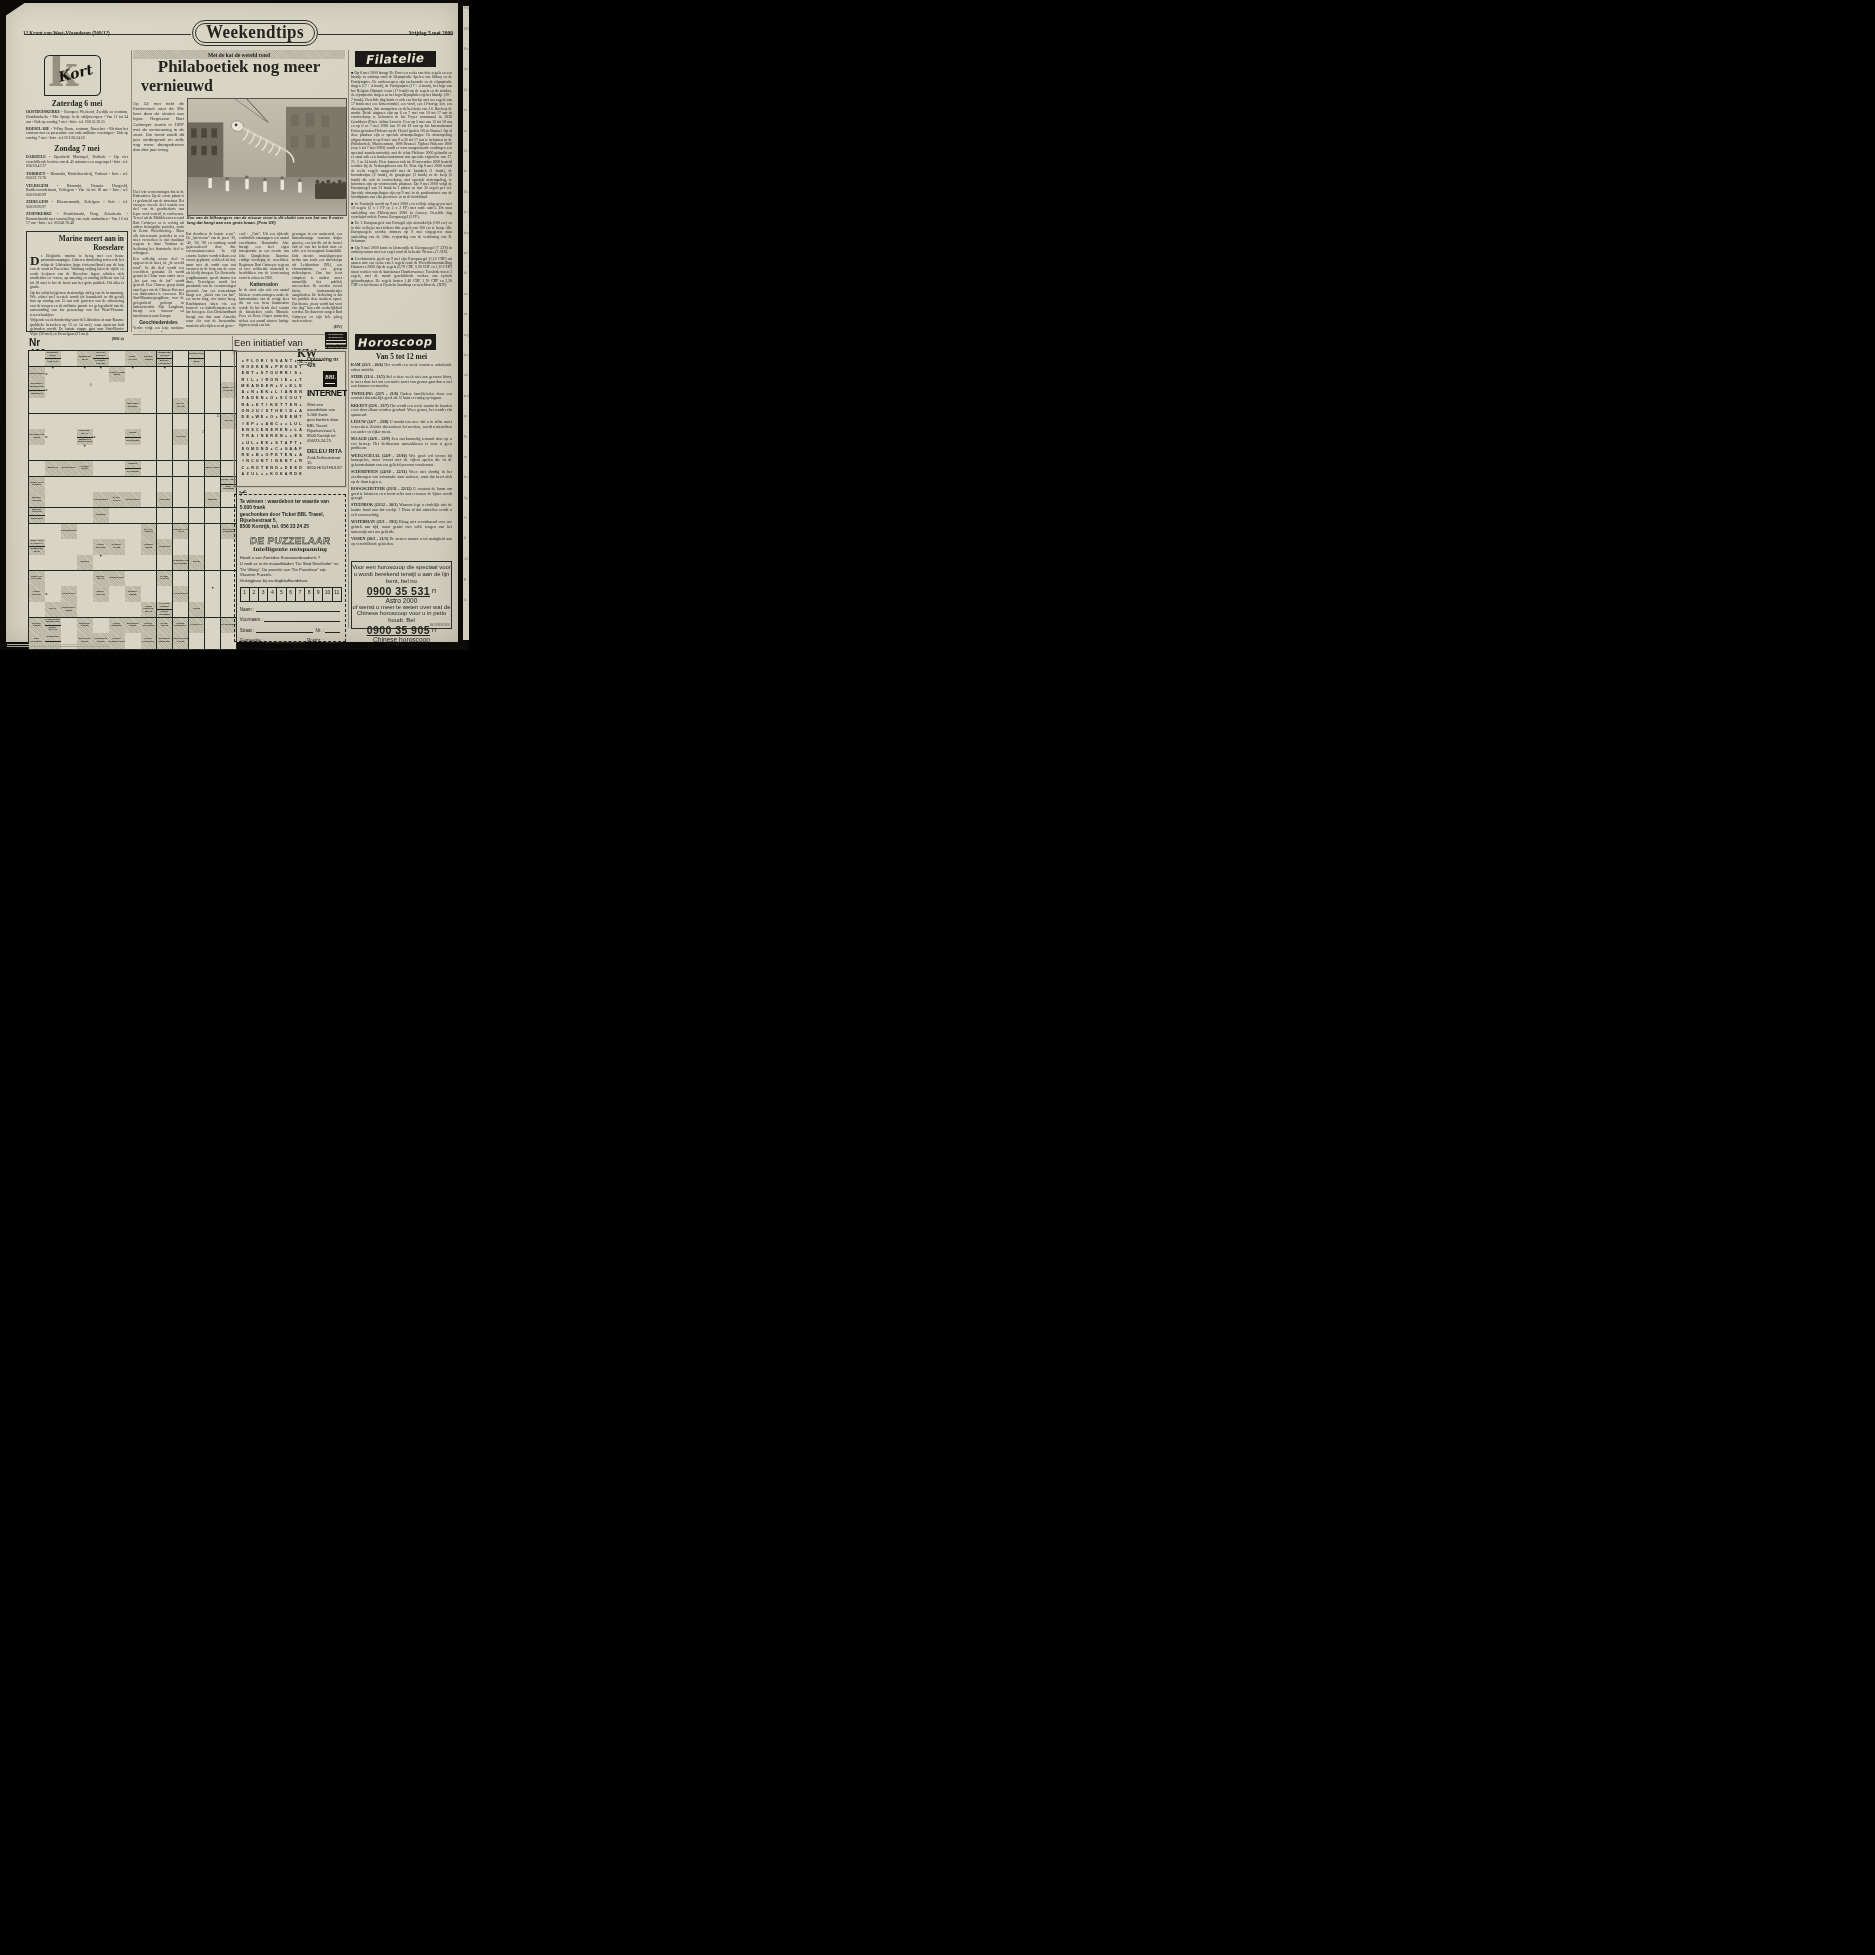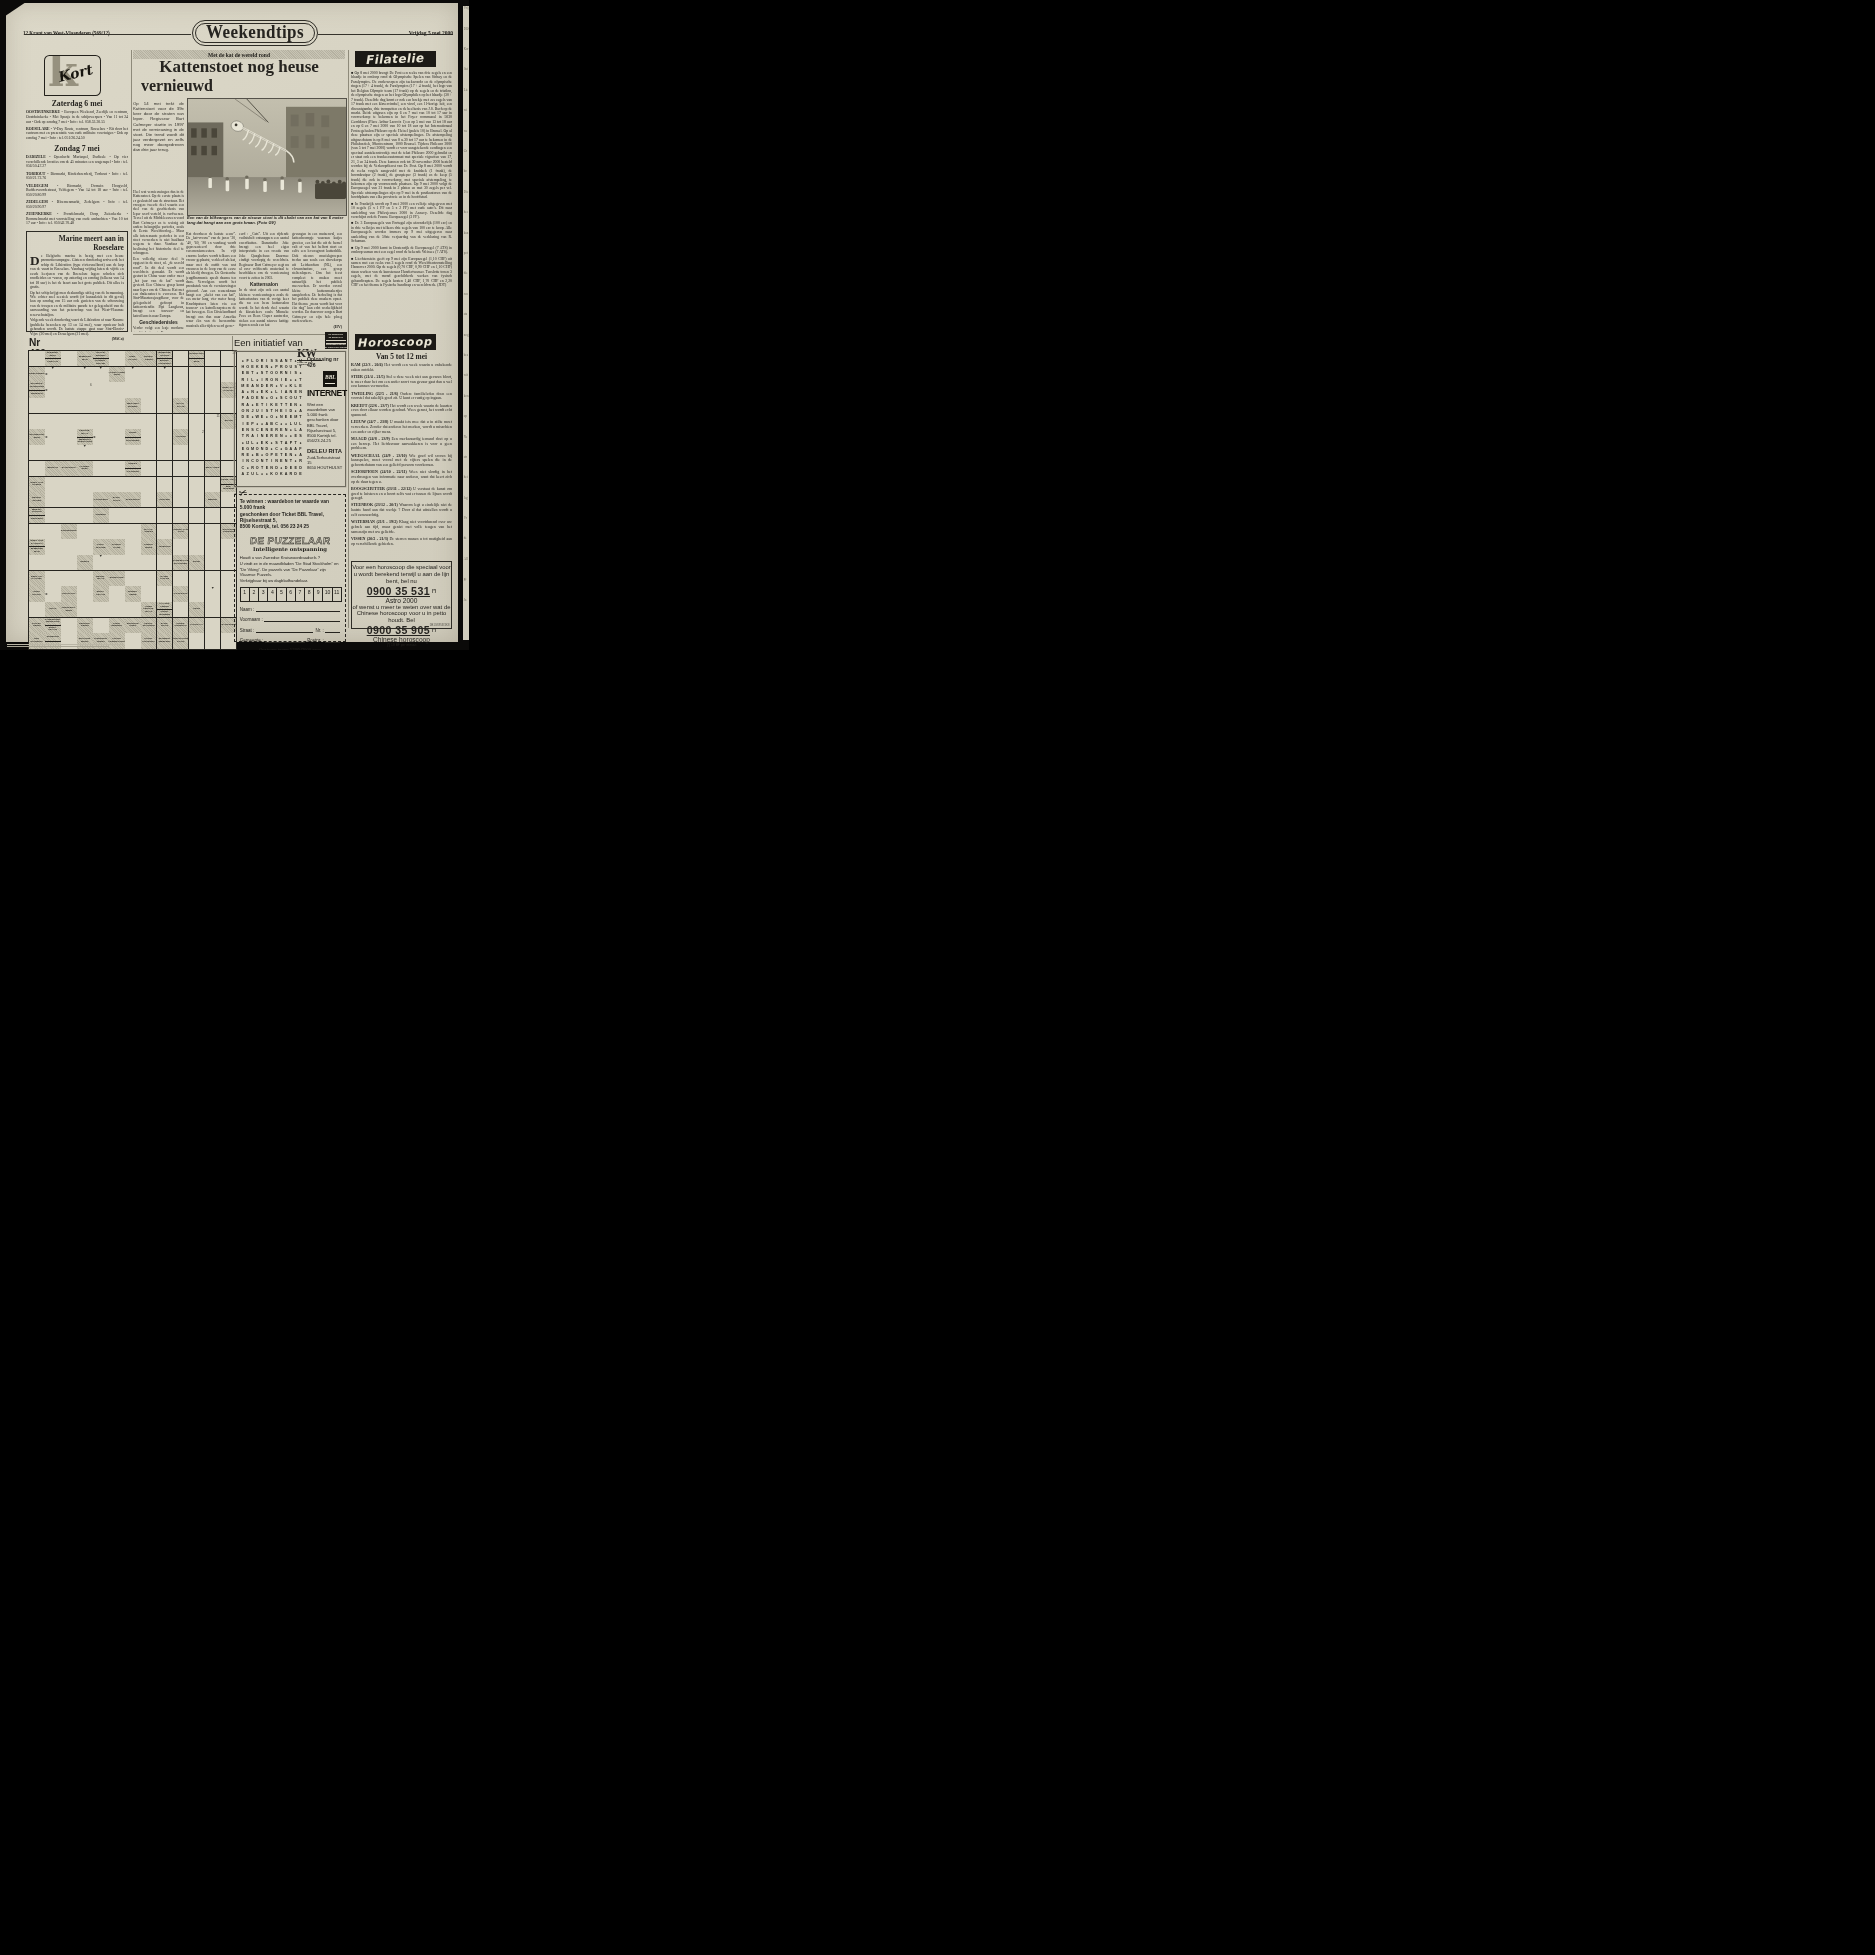--- a/index.html
+++ b/index.html
@@ -183,21 +183,21 @@
     <h3>Marine meert aan in Roeselare</h3>
     <p><span class="dropcap">D</span><span>e Belgische marine is bezig met een heuse promotiecampagne. Gisteren donderdag arriveerde het schip de Libération (type riviersnelboot) aan de kop van de vaart in Roeselare. Vandaag vrijdag laten de vijfde en zesde leerjaren van de Roeselare lagere scholen zich rondleiden en -varen, op zaterdag en zondag (telkens van 14 tot 18 uur) is het de beurt aan het grote publiek. Dit alles is gratis.</span></p>
     <p>Op het schip krijgt men deskundige uitleg van de bemanning. Wie echter snel zeeziek wordt (of kanaalziek in dit geval) kan op zondag om 15 uur ook genieten van de schouwing van de troepen en de militaire parade ter gelegenheid van de aanvaarding van het peterschap van het West-Vlaamse reservebataljon.</p>
     <p>Volgende week donderdag vaart de Libération af naar Kuurne (publieke bezoeken op 13 en 14 mei), waar opnieuw halt gehouden wordt. De laatste etappe gaat naar Sint-Eloois-Vijve (20 mei) en Desselgem (21 mei).</p>
     <div class="sig">(MiCo)</div>
   </div>
 
   <div class="abs kicker">
       <span>Met de kat de wereld rond</span>
     </div>
-  <div class="abs headline">Kattenstoet nog heuse</div>
+  <div class="abs headline">Philaboetiek nog meer</div>
   <div class="abs headline2">vernieuwd</div>
   <div class="abs intro">Op 14 mei trekt de Kattenstoet voor de 39e keer door de straten van Ieper. Regisseur Bart Cafmeyer startte in 1997 met de vernieuwing in de stoet. Die trend wordt dit jaar verdergezet en zelfs nog meer doorgedreven dan drie jaar terug.</div>
 
   <svg class="abs" id="photo" viewBox="0 0 403 297" preserveAspectRatio="none">
     <defs>
       <linearGradient id="sky" x1="0" y1="0" x2="0" y2="1">
         <stop offset="0" stop-color="#c3bfae"></stop>
           <stop offset="1" stop-color="#a8a494"></stop>
       </linearGradient>
       <linearGradient id="street" x1="0" y1="0" x2="0" y2="1">

